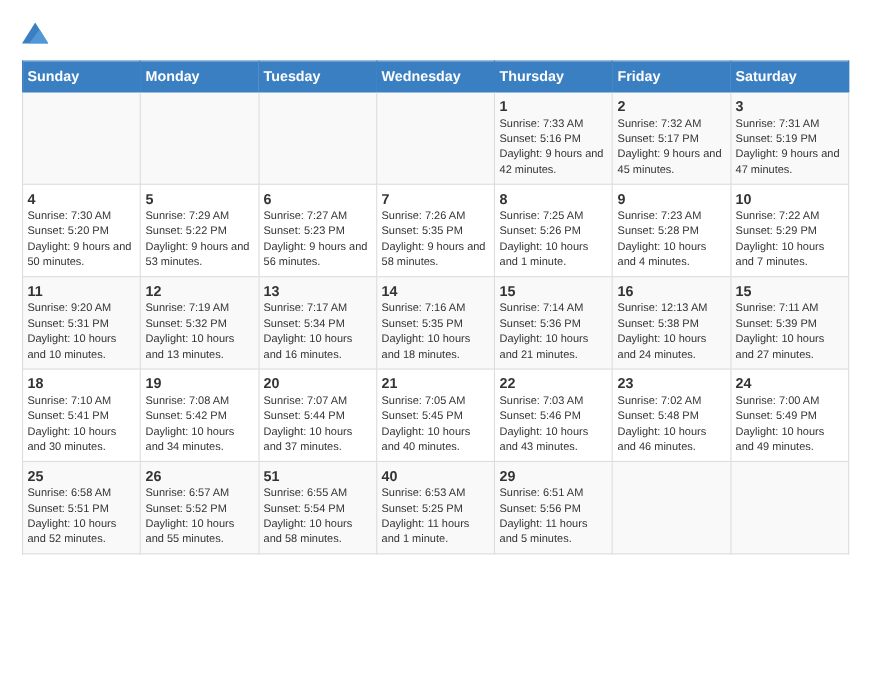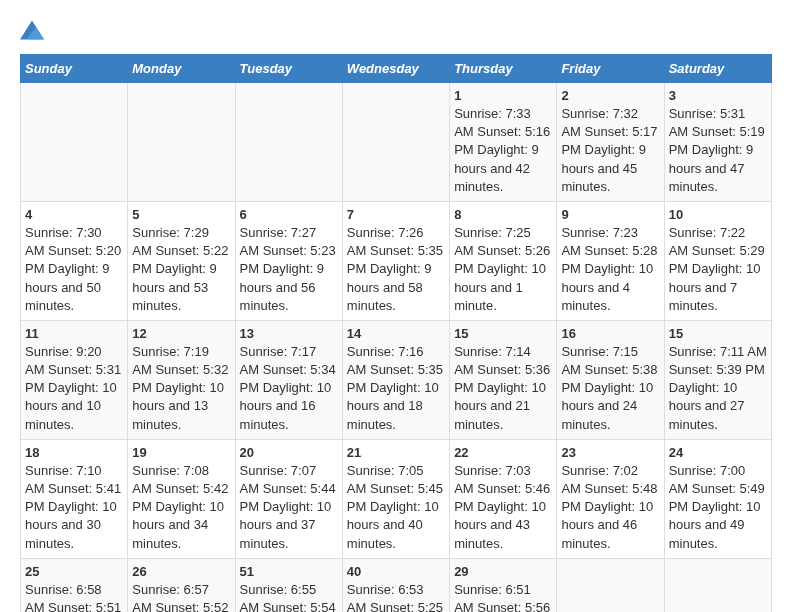--- a/index.html
+++ b/index.html
@@ -57,41 +57,40 @@
     thead tr {
       background-color: #3a7fc1;
       color: #fff;
     }
     thead th {
       padding: 6px 4px;
       font-size: 13px;
       font-weight: bold;
       text-align: left;
       border: 1px solid #3a7fc1;
-      font-style: italic;
     }
     tbody tr {
       border-bottom: 1px solid #ccc;
     }
     tbody td {
       vertical-align: top;
       padding: 5px 4px;
       font-size: 11px;
       color: #333;
       border: 1px solid #ddd;
       height: 80px;
     }
     .day-number {
       font-weight: bold;
       font-size: 13px;
       display: block;
       margin-bottom: 2px;
     }
     .day-info {
-      font-size: 13px;
+      font-size: 10px;
       line-height: 1.4;
       color: #333;
     }
     tbody tr:nth-child(odd) {
       background-color: #f9f9f9;
     }
     tbody tr:nth-child(even) {
       background-color: #fff;
     }
   </style>
@@ -144,21 +143,21 @@
         </td>
         <td>
           <span class="day-number">2</span>
           <div class="day-info">Sunrise: 7:32 AM
 Sunset: 5:17 PM
 Daylight: 9 hours
 and 45 minutes.</div>
         </td>
         <td>
           <span class="day-number">3</span>
-          <div class="day-info">Sunrise: 5:31 AM
+          <div class="day-info">Sunrise: 7:31 AM
 Sunset: 5:19 PM
 Daylight: 9 hours
 and 47 minutes.</div>
         </td>
       </tr>
       <tr>
         <td>
           <span class="day-number">4</span>
           <div class="day-info">Sunrise: 7:30 AM
 Sunset: 5:20 PM
@@ -239,21 +238,21 @@
         </td>
         <td>
           <span class="day-number">15</span>
           <div class="day-info">Sunrise: 7:14 AM
 Sunset: 5:36 PM
 Daylight: 10 hours
 and 21 minutes.</div>
         </td>
         <td>
           <span class="day-number">16</span>
-          <div class="day-info">Sunrise: 7:15 AM
+          <div class="day-info">Sunrise: 12:13 AM
 Sunset: 5:38 PM
 Daylight: 10 hours
 and 24 minutes.</div>
         </td>
         <td>
           <span class="day-number">15</span>
           <div class="day-info">Sunrise: 7:11 AM
 Sunset: 5:39 PM
 Daylight: 10 hours
 and 27 minutes.</div>

